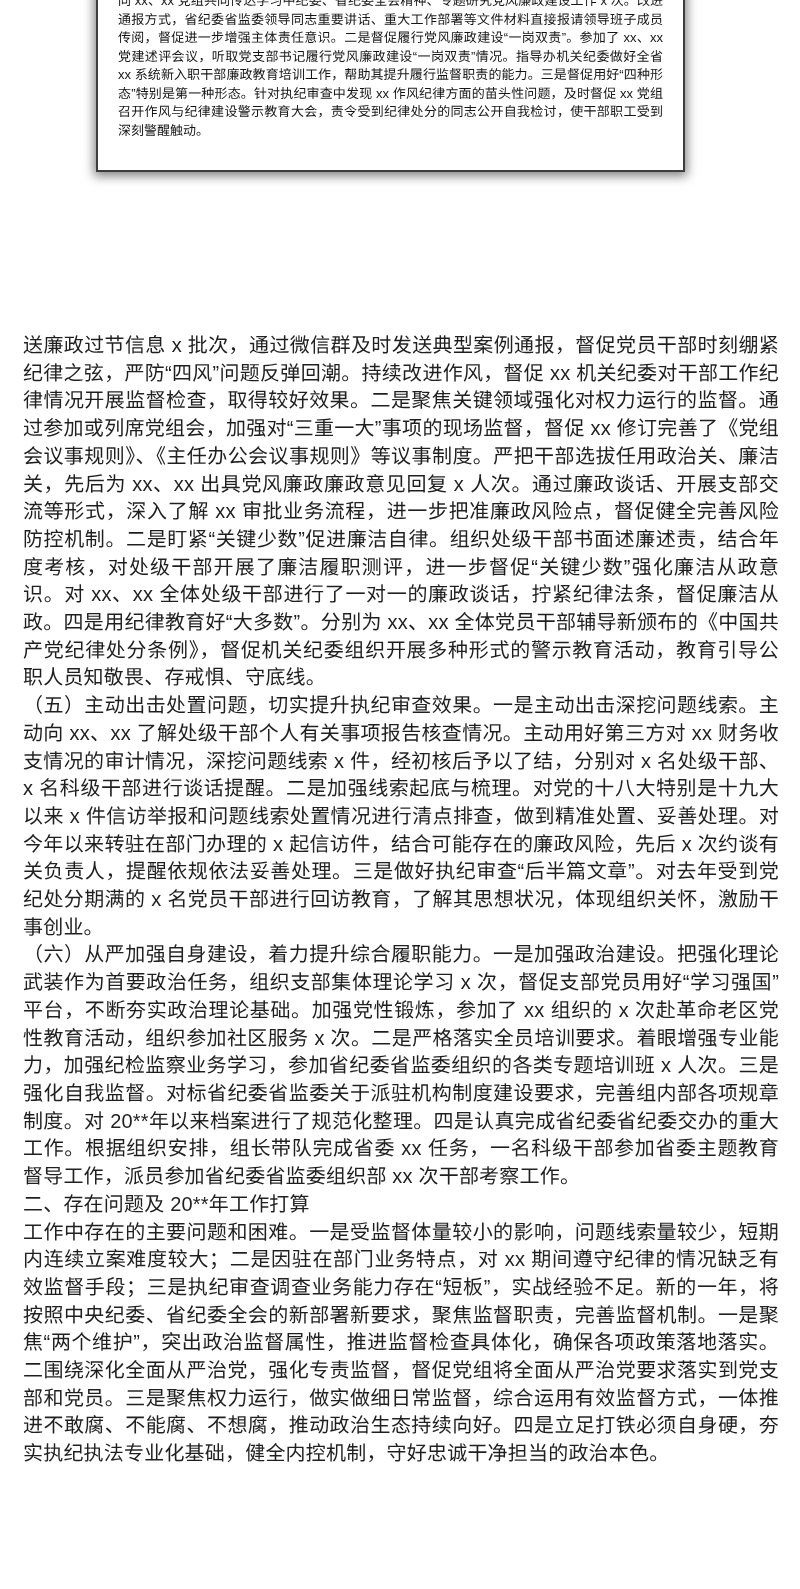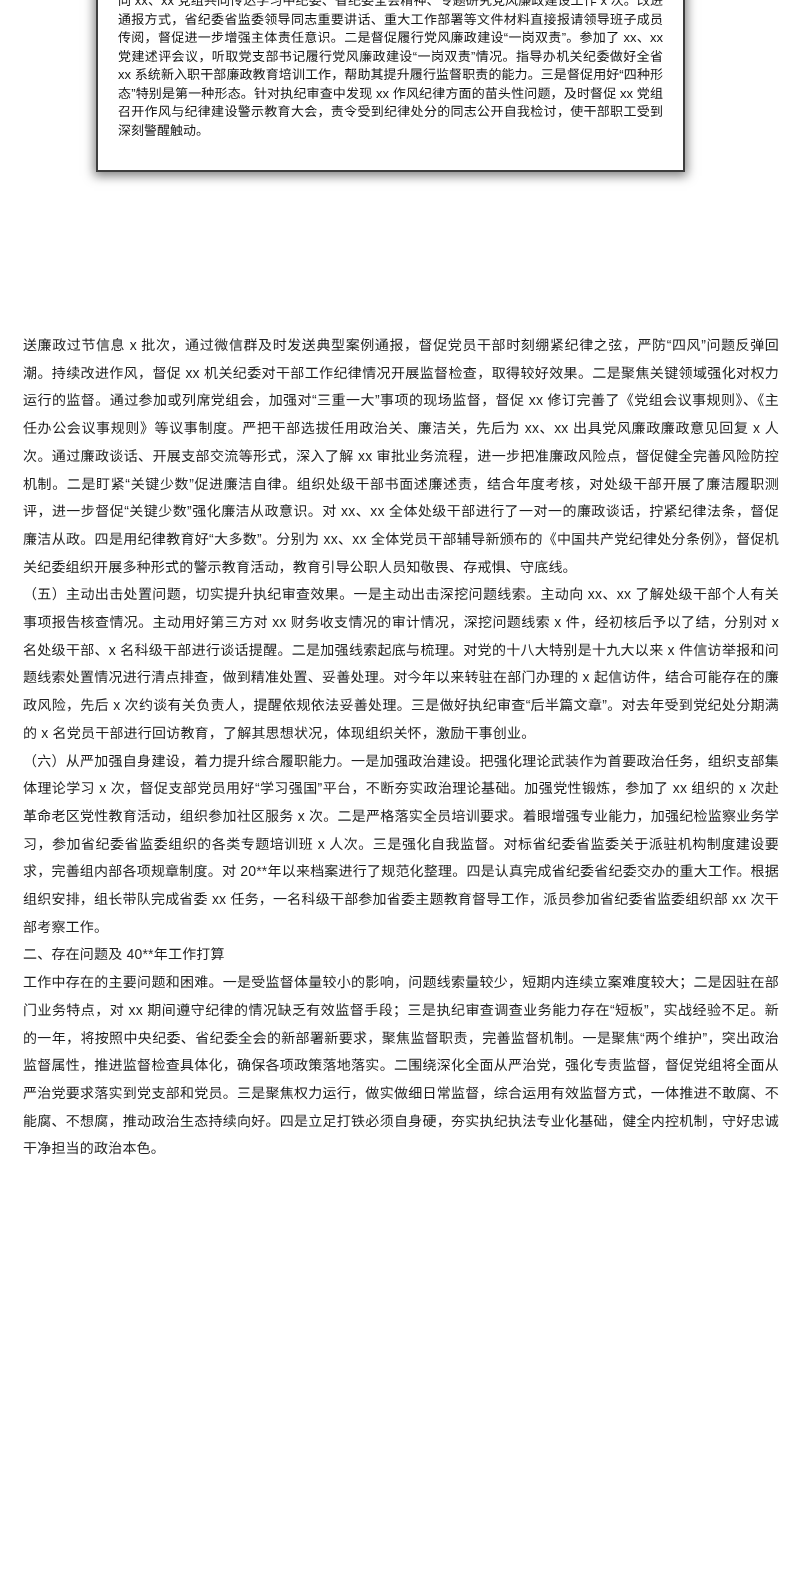--- a/index.html
+++ b/index.html
@@ -34,21 +34,21 @@
     text-align:justify;
   }
   .preview-text p { margin:0; }
 
   
   .doc-body {
     padding:136px 21px 0 23px;
   }
   .doc-body p {
     margin:0;
-    font-size:14px;
+    font-size:20px;
     line-height:27.7px;
     color:#1f1f1f;
     text-align:justify;
     letter-spacing:0.2px;
   }
 </style>
 </head>
 <body>
 
 <div class="preview-clip">
@@ -56,15 +56,15 @@
     <div class="preview-text">
       <p>同 xx、xx 党组共同传达学习中纪委、省纪委全会精神、专题研究党风廉政建设工作 x 次。改进通报方式，省纪委省监委领导同志重要讲话、重大工作部署等文件材料直接报请领导班子成员传阅，督促进一步增强主体责任意识。二是督促履行党风廉政建设“一岗双责”。参加了 xx、xx 党建述评会议，听取党支部书记履行党风廉政建设“一岗双责”情况。指导办机关纪委做好全省 xx 系统新入职干部廉政教育培训工作，帮助其提升履行监督职责的能力。三是督促用好“四种形态”特别是第一种形态。针对执纪审查中发现 xx 作风纪律方面的苗头性问题，及时督促 xx 党组召开作风与纪律建设警示教育大会，责令受到纪律处分的同志公开自我检讨，使干部职工受到深刻警醒触动。</p>
     </div>
   </div>
 </div>
 
 <div class="doc-body">
   <p>送廉政过节信息 x 批次，通过微信群及时发送典型案例通报，督促党员干部时刻绷紧纪律之弦，严防“四风”问题反弹回潮。持续改进作风，督促 xx 机关纪委对干部工作纪律情况开展监督检查，取得较好效果。二是聚焦关键领域强化对权力运行的监督。通过参加或列席党组会，加强对“三重一大”事项的现场监督，督促 xx 修订完善了《党组会议事规则》、《主任办公会议事规则》等议事制度。严把干部选拔任用政治关、廉洁关，先后为 xx、xx 出具党风廉政廉政意见回复 x 人次。通过廉政谈话、开展支部交流等形式，深入了解 xx 审批业务流程，进一步把准廉政风险点，督促健全完善风险防控机制。二是盯紧“关键少数”促进廉洁自律。组织处级干部书面述廉述责，结合年度考核，对处级干部开展了廉洁履职测评，进一步督促“关键少数”强化廉洁从政意识。对 xx、xx 全体处级干部进行了一对一的廉政谈话，拧紧纪律法条，督促廉洁从政。四是用纪律教育好“大多数”。分别为 xx、xx 全体党员干部辅导新颁布的《中国共产党纪律处分条例》，督促机关纪委组织开展多种形式的警示教育活动，教育引导公职人员知敬畏、存戒惧、守底线。</p>
   <p>（五）主动出击处置问题，切实提升执纪审查效果。一是主动出击深挖问题线索。主动向 xx、xx 了解处级干部个人有关事项报告核查情况。主动用好第三方对 xx 财务收支情况的审计情况，深挖问题线索 x 件，经初核后予以了结，分别对 x 名处级干部、x 名科级干部进行谈话提醒。二是加强线索起底与梳理。对党的十八大特别是十九大以来 x 件信访举报和问题线索处置情况进行清点排查，做到精准处置、妥善处理。对今年以来转驻在部门办理的 x 起信访件，结合可能存在的廉政风险，先后 x 次约谈有关负责人，提醒依规依法妥善处理。三是做好执纪审查“后半篇文章”。对去年受到党纪处分期满的 x 名党员干部进行回访教育，了解其思想状况，体现组织关怀，激励干事创业。</p>
   <p>（六）从严加强自身建设，着力提升综合履职能力。一是加强政治建设。把强化理论武装作为首要政治任务，组织支部集体理论学习 x 次，督促支部党员用好“学习强国”平台，不断夯实政治理论基础。加强党性锻炼，参加了 xx 组织的 x 次赴革命老区党性教育活动，组织参加社区服务 x 次。二是严格落实全员培训要求。着眼增强专业能力，加强纪检监察业务学习，参加省纪委省监委组织的各类专题培训班 x 人次。三是强化自我监督。对标省纪委省监委关于派驻机构制度建设要求，完善组内部各项规章制度。对 20**年以来档案进行了规范化整理。四是认真完成省纪委省纪委交办的重大工作。根据组织安排，组长带队完成省委 xx 任务，一名科级干部参加省委主题教育督导工作，派员参加省纪委省监委组织部 xx 次干部考察工作。</p>
-  <p>二、存在问题及 40**年工作打算</p>
+  <p>二、存在问题及 20**年工作打算</p>
   <p>工作中存在的主要问题和困难。一是受监督体量较小的影响，问题线索量较少，短期内连续立案难度较大；二是因驻在部门业务特点，对 xx 期间遵守纪律的情况缺乏有效监督手段；三是执纪审查调查业务能力存在“短板”，实战经验不足。新的一年，将按照中央纪委、省纪委全会的新部署新要求，聚焦监督职责，完善监督机制。一是聚焦“两个维护”，突出政治监督属性，推进监督检查具体化，确保各项政策落地落实。二围绕深化全面从严治党，强化专责监督，督促党组将全面从严治党要求落实到党支部和党员。三是聚焦权力运行，做实做细日常监督，综合运用有效监督方式，一体推进不敢腐、不能腐、不想腐，推动政治生态持续向好。四是立足打铁必须自身硬，夯实执纪执法专业化基础，健全内控机制，守好忠诚干净担当的政治本色。</p>
 </div>
 
 </body></html>

